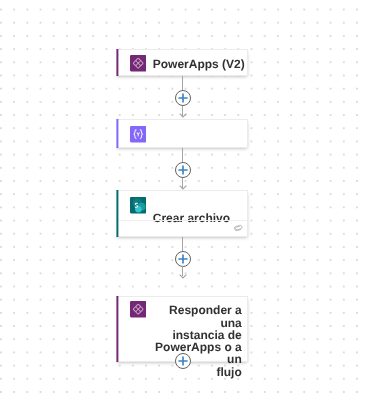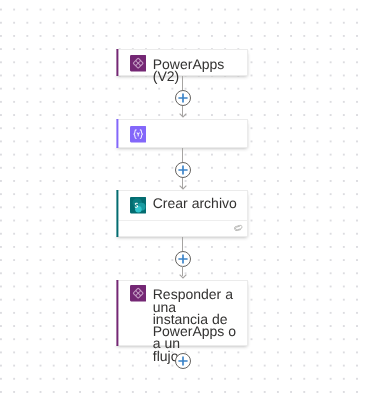--- a/index.html
+++ b/index.html
@@ -24,23 +24,24 @@
     border:1px solid #ebebeb;
     border-left:none;
     box-shadow:0 2.6px 3.6px -1.2px rgba(0,0,0,0.30), 0 0.6px 0.9px -0.4px rgba(0,0,0,0.18);
     box-sizing:border-box;
   }
   .card::before{content:"";position:absolute;left:-4px;top:-0.5px;bottom:-0.5px;width:4px;background:#fff;z-index:2;}
   .accent{position:absolute;left:0;top:-1px;bottom:-1px;width:3px;z-index:3;}
   .ico{position:absolute;left:13.75px;width:16.4px;height:16.4px;display:block;}
   .lbl{
     position:absolute;left:36.75px;
-    font-size:14px;color:#323130;line-height:12.25px;
+    font-size:12px;color:#323130;line-height:12.25px;
     text-rendering:geometricPrecision;
     white-space:pre-line;
+    font-weight:bold;
   }
   .divider{position:absolute;left:3px;right:0;height:0;border-top:1px solid #eeeeee;}
   .clip{position:absolute;display:block;}
   
   .plus{
     position:absolute;width:16.2px;height:16.2px;border-radius:50%;
     border:1.1px solid #64625f;background:#fff;box-sizing:border-box;
   }
   .plus svg{position:absolute;left:0;top:0;}
   .conn{position:absolute;width:1.1px;background:#a6a4a2;left:182.4px;}
@@ -102,39 +103,39 @@
 
   <div class="card" style="top:190.4px;height:47px;">
     <div class="accent" style="background:linear-gradient(90deg, rgba(3,108,112,0.60) 0 33.33%, #036c70 33.33% 66.66%, rgba(3,108,112,0.40) 66.66% 100%);"></div>
     <svg class="ico" style="top:6.1px;" viewBox="0 0 32 32">
       <rect width="32" height="32" rx="2" fill="#036c70"></rect>
       <circle cx="14.2" cy="11.4" r="9.2" fill="#0b7d81"></circle>
       <circle cx="22.4" cy="18.8" r="7.8" fill="#1a9ba1"></circle>
       <circle cx="16.4" cy="24" r="6.4" fill="#31c5cc"></circle>
       <path d="M12.6 11.2c-1.9 0-3.4 1.1-3.4 2.7 0 2.8 4.7 2.4 4.7 4.1 0 0.75-0.75 1.2-1.7 1.2-1.1 0-2-0.45-2.7-1.1v2.4c0.75 0.3 1.7 0.5 2.7 0.5 2.2 0 3.7-1.1 3.7-2.8 0-2.8-4.8-2.5-4.8-4.1 0-0.65 0.65-1.1 1.6-1.1 1 0 1.9 0.35 2.6 0.85v-2.2c-0.75-0.3-1.6-0.5-2.7-0.5z" fill="#ffffff"></path>
     </svg>
-    <span class="lbl" style="top:6px;">Crear archivo</span>
+    <span class="lbl" style="top:21px;">Crear archivo</span>
     <div class="divider" style="top:29.1px;"></div>
     <svg class="clip" style="right:3.6px;top:33.6px;transform:rotate(-16deg);" width="9.4" height="6.2" viewBox="0 0 18 12">
       <path d="M11.6 3.1 L5.4 3.1a2.6 2.6 0 0 0 0 5.2l7 0a3.5 3.5 0 0 0 0-7l-7.3 0a4.3 4.3 0 0 0 0 8.6l6.5 0" fill="none" stroke="#9b9a98" stroke-width="1.15" stroke-linecap="round"></path>
     </svg>
   </div>
 
   <div class="conn" style="top:237.4px;height:14px;"></div>
   <div class="plus" style="left:174.9px;top:250.8px;">
     <svg width="14" height="14" viewBox="0 0 14 14">
         <path d="M7 2.4V11.6M2.4 7H11.6" stroke="#3a83c8" stroke-width="1.65" stroke-linecap="butt"></path>
       </svg>
   </div>
   <div class="conn" style="top:266.4px;height:10px;"></div>
   <svg class="arrow" style="top:273.8px;" width="8" height="4.8" viewBox="0 0 8 4.8">
       <path d="M0.65 0.65L4 4L7.35 0.65" fill="none" stroke="#a6a4a2" stroke-width="1.15"></path>
     </svg>
 
-  <div class="card" style="top:280px;height:66.2px;">
+  <div class="card" style="top:296px;height:66.2px;text-align:right;">
     <div class="accent" style="background:linear-gradient(90deg, rgba(116,39,116,0.60) 0 33.33%, #742774 33.33% 66.66%, rgba(116,39,116,0.40) 66.66% 100%);"></div>
     <svg class="ico" style="top:4.4px;" viewBox="0 0 32 32">
       <rect width="32" height="32" rx="2.2" fill="#742774"></rect>
       <g transform="rotate(45 16 16)">
         <rect x="7.9" y="7.9" width="16.2" height="16.2" rx="2.8" fill="#c49cc4"></rect>
         <rect x="9.9" y="9.9" width="5.3" height="5.3" rx="1.5" fill="#742774"></rect>
         <rect x="16.8" y="9.9" width="5.3" height="5.3" rx="1.5" fill="#742774"></rect>
         <rect x="9.9" y="16.8" width="5.3" height="5.3" rx="1.5" fill="#742774"></rect>
         <rect x="16.8" y="16.8" width="5.3" height="5.3" rx="1.5" fill="#742774"></rect>
       </g>

